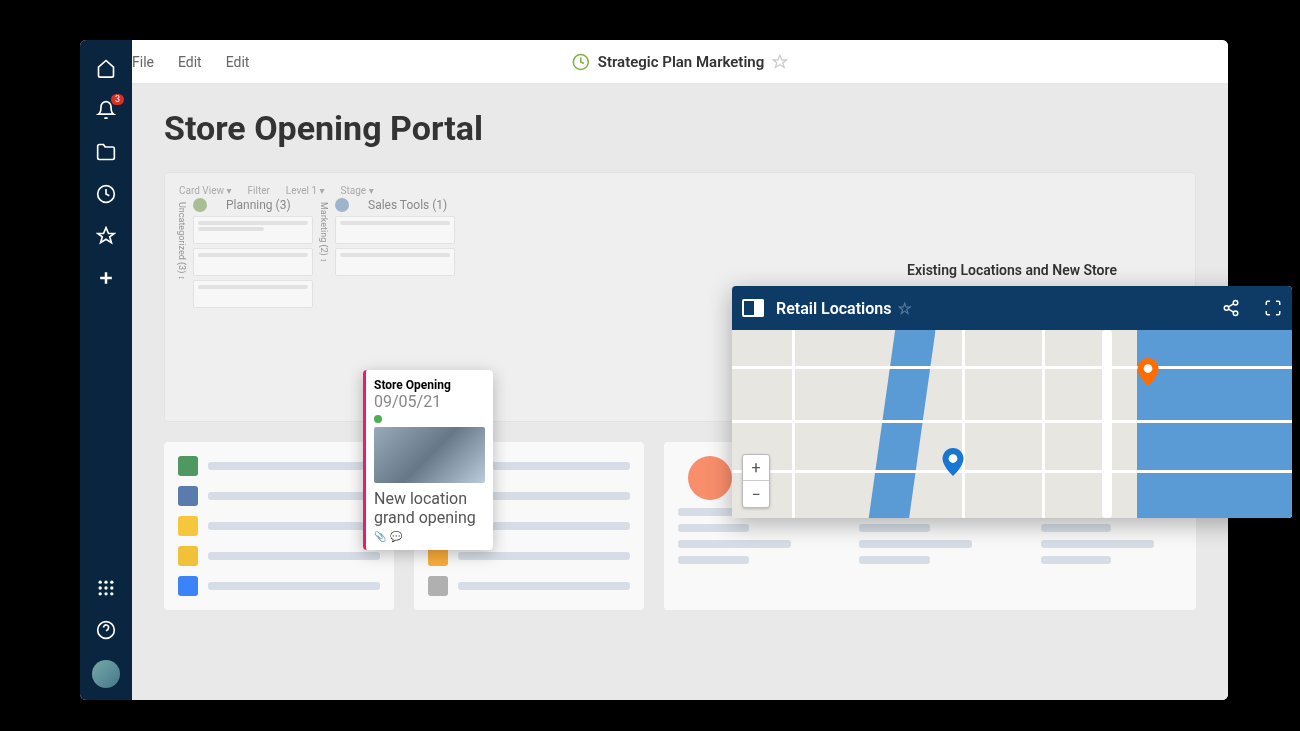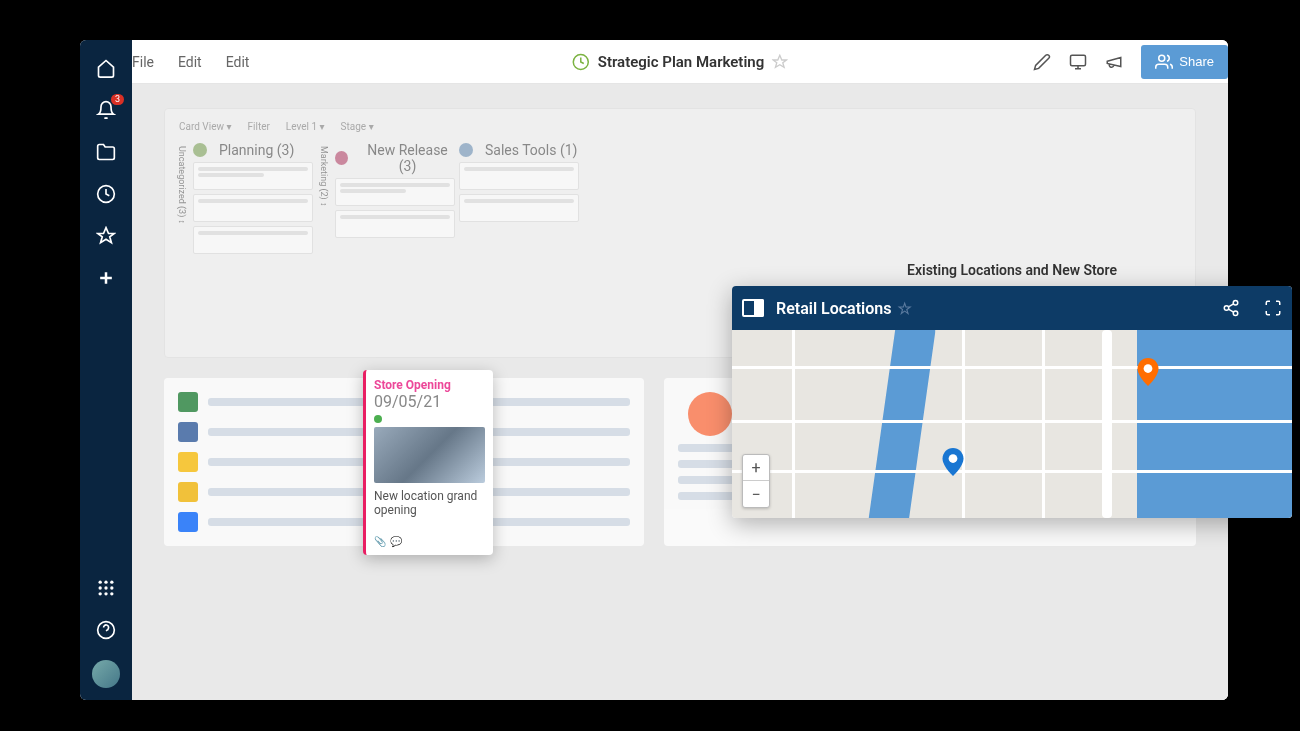--- a/index.html
+++ b/index.html
@@ -38,39 +38,39 @@
 .right-actions { margin-left: auto; display: flex; align-items: center; gap: 18px; color: #555; }
 .right-actions svg { width: 18px; height: 18px; cursor: pointer; }
 .share-btn { background: #5b9bd5; color: #fff; border: none; padding: 8px 14px; border-radius: 3px; font-size: 13px; display: flex; align-items: center; gap: 6px; cursor: pointer; }
 
 
 .dash-body { flex: 1; background: #e9e9e9; padding: 24px 32px; position: relative; overflow: hidden; }
 .page-title { font-size: 34px; font-weight: 700; color: #333; margin-bottom: 24px; }
 
 
 .board-wireframe { background: #f3f3f3; border: 1px solid #e0e0e0; border-radius: 4px; height: 250px; padding: 10px; opacity: 0.65; position: relative; }
-.board-toolbar { display: flex; gap: 8px; font-size: 10px; color: #888; margin-bottom: 8px; align-items: flex-end; }
+.board-toolbar { display: flex; gap: 8px; font-size: 10px; color: #888; margin-bottom: 0; align-items: flex-end; }
 .board-toolbar span { padding: 2px 4px; }
 .board-cols { display: flex; gap: 4px; height: 200px; }
 .vert-label { writing-mode: vertical-rl; font-size: 9px; color: #666; padding: 4px 2px; }
 .lane { display: flex; flex-direction: column; gap: 4px; width: 120px; }
-.lane-header { display: flex; align-items: center; gap: 12px; font-size: 14px; color: #555; text-align: center; }
+.lane-header { display: flex; align-items: center; gap: 19px; font-size: 12px; color: #555; text-align: center; }
 .lane-header .av { width: 14px; height: 14px; border-radius: 50%; background: #8a6; }
 .mini-card { height: 28px; background: #fff; border: 1px solid #ddd; border-radius: 2px; position: relative; padding: 4px; }
 .mini-card::before { content: ""; position: absolute; left: 0; top: 0; bottom: 0; width: 3px; }
 .mini-card .line { height: 4px; background: #ddd; border-radius: 2px; margin-bottom: 2px; }
 .mini-card .line.short { width: 60%; }
 
 
 .highlight-card { position: absolute; left: 283px; top: 370px; width: 130px; background: #fff; border-radius: 4px; box-shadow: 0 4px 16px rgba(0,0,0,0.25); z-index: 10; border-left: 3px solid #e91e63; padding: 8px; font-size: 11px; }
-.highlight-card .title { font-weight: 700; font-size: 12px; color: #ec4899; }
+.highlight-card .title { font-weight: 700; font-size: 12px; color: #000000; }
 .highlight-card .date { color: #888; font-size: 16px; margin-bottom: 4px; }
 .highlight-card .dot { width: 8px; height: 8px; background: #4caf50; border-radius: 50%; margin-bottom: 4px; }
 .highlight-card .img-placeholder { width: 100%; height: 56px; background: linear-gradient(135deg,#9ab 0%,#678 50%,#bcd 100%); border-radius: 2px; margin-bottom: 6px; }
-.highlight-card .desc { font-size: 12px; color: #555; margin-bottom: 19px; }
+.highlight-card .desc { font-size: 16px; color: #555; margin-bottom: 4px; }
 .highlight-card .meta { display: flex; gap: 4px; color: #aaa; font-size: 10px; }
 
 
 .map-section-label { position: absolute; left: 652px; top: 222px; width: 560px; text-align: center; font-size: 14px; font-weight: 600; color: #333; }
 .map-panel { position: absolute; left: 652px; top: 246px; width: 560px; height: 232px; background: #fff; border-radius: 4px; box-shadow: 0 6px 24px rgba(0,0,0,0.3); overflow: hidden; z-index: 20; }
 .map-header { background: #0d3b66; color: #fff; height: 44px; display: flex; align-items: center; padding: 0 10px; gap: 12px; }
 .map-header .wide-icon { width: 22px; height: 18px; border: 2px solid #fff; border-radius: 2px; position: relative; }
 .map-header .wide-icon::after { content: ""; position: absolute; right: -2px; top: -2px; bottom: -2px; width: 10px; background: #fff; border-radius: 0 2px 2px 0; }
 .map-title { font-weight: 600; font-size: 16px; flex: 1; }
 .map-title .mstar { color: #5a7a9e; margin-left: 6px; }
@@ -171,41 +171,24 @@
       <div class="doc-title-wrap">
         <svg class="clock-icon" viewBox="0 0 24 24" fill="none" stroke="currentColor" stroke-width="2">
             <circle cx="12" cy="12" r="10"></circle>
             <path d="M12 6v6l4 2"></path>
           </svg>
         <span class="doc-title">Strategic Plan Marketing</span>
         <svg class="star-icon" width="16" height="16" viewBox="0 0 24 24" fill="none" stroke="currentColor" stroke-width="2">
             <path d="M12 2l3 7h7l-5.5 4 2 7L12 16l-6.5 4 2-7L2 9h7z"></path>
           </svg>
       </div>
-      <div class="right-actions">
-        <svg viewBox="0 0 24 24" fill="none" stroke="currentColor" stroke-width="2">
-            <path d="M17 3a2.8 2.8 0 014 4L7.5 20.5 2 22l1.5-5.5z"></path>
-          </svg>
-        <svg viewBox="0 0 24 24" fill="none" stroke="currentColor" stroke-width="2">
-            <rect x="2" y="3" width="20" height="14" rx="2"></rect>
-            <path d="M8 21h8M12 17v4"></path>
-          </svg>
-        <svg viewBox="0 0 24 24" fill="none" stroke="currentColor" stroke-width="2">
-            <path d="M3 11l18-5v12L3 14v-3zM11.6 16.8a3 3 0 11-5.8-1.6"></path>
-          </svg>
-        <button class="share-btn">
-          <svg width="14" height="14" viewBox="0 0 24 24" fill="none" stroke="currentColor" stroke-width="2">
-              <path d="M17 21v-2a4 4 0 00-4-4H5a4 4 0 00-4 4v2M23 21v-2a4 4 0 00-3-3.87M16 3.13a4 4 0 010 7.75M9 11a4 4 0 100-8 4 4 0 000 8z"></path>
-            </svg>
-          <span>Share</span>
-        </button>
-      </div>
     </div>
 
     <div class="dash-body">
+      <h1 class="page-title">Store Opening Portal</h1>
 
       <div class="board-wireframe">
         <div class="board-toolbar">
           <span>Card View ▾</span>
           <span>Filter</span>
           <span>Level 1 ▾</span>
           <span>Stage ▾</span>
         </div>
         <div class="board-cols">
           <div class="vert-label">Uncategorized (3) ↕</div>
@@ -219,33 +202,20 @@
                 <div class="line short"></div>
               </div>
             <div class="mini-card">
                 <div class="line"></div>
               </div>
             <div class="mini-card">
                 <div class="line"></div>
               </div>
           </div>
           <div class="vert-label">Marketing (2) ↕</div>
-          <div class="lane">
-            <div class="lane-header">
-                <span class="av" style="background:#b57"></span>
-                <span>New Release (3)</span>
-              </div>
-            <div class="mini-card">
-                <div class="line"></div>
-                <div class="line short"></div>
-              </div>
-            <div class="mini-card">
-                <div class="line"></div>
-              </div>
-          </div>
           <div class="lane">
             <div class="lane-header">
                 <span class="av" style="background:#79b"></span>
                 <span>Sales Tools (1)</span>
               </div>
             <div class="mini-card">
                 <div class="line"></div>
               </div>
             <div class="mini-card">
                 <div class="line"></div>

